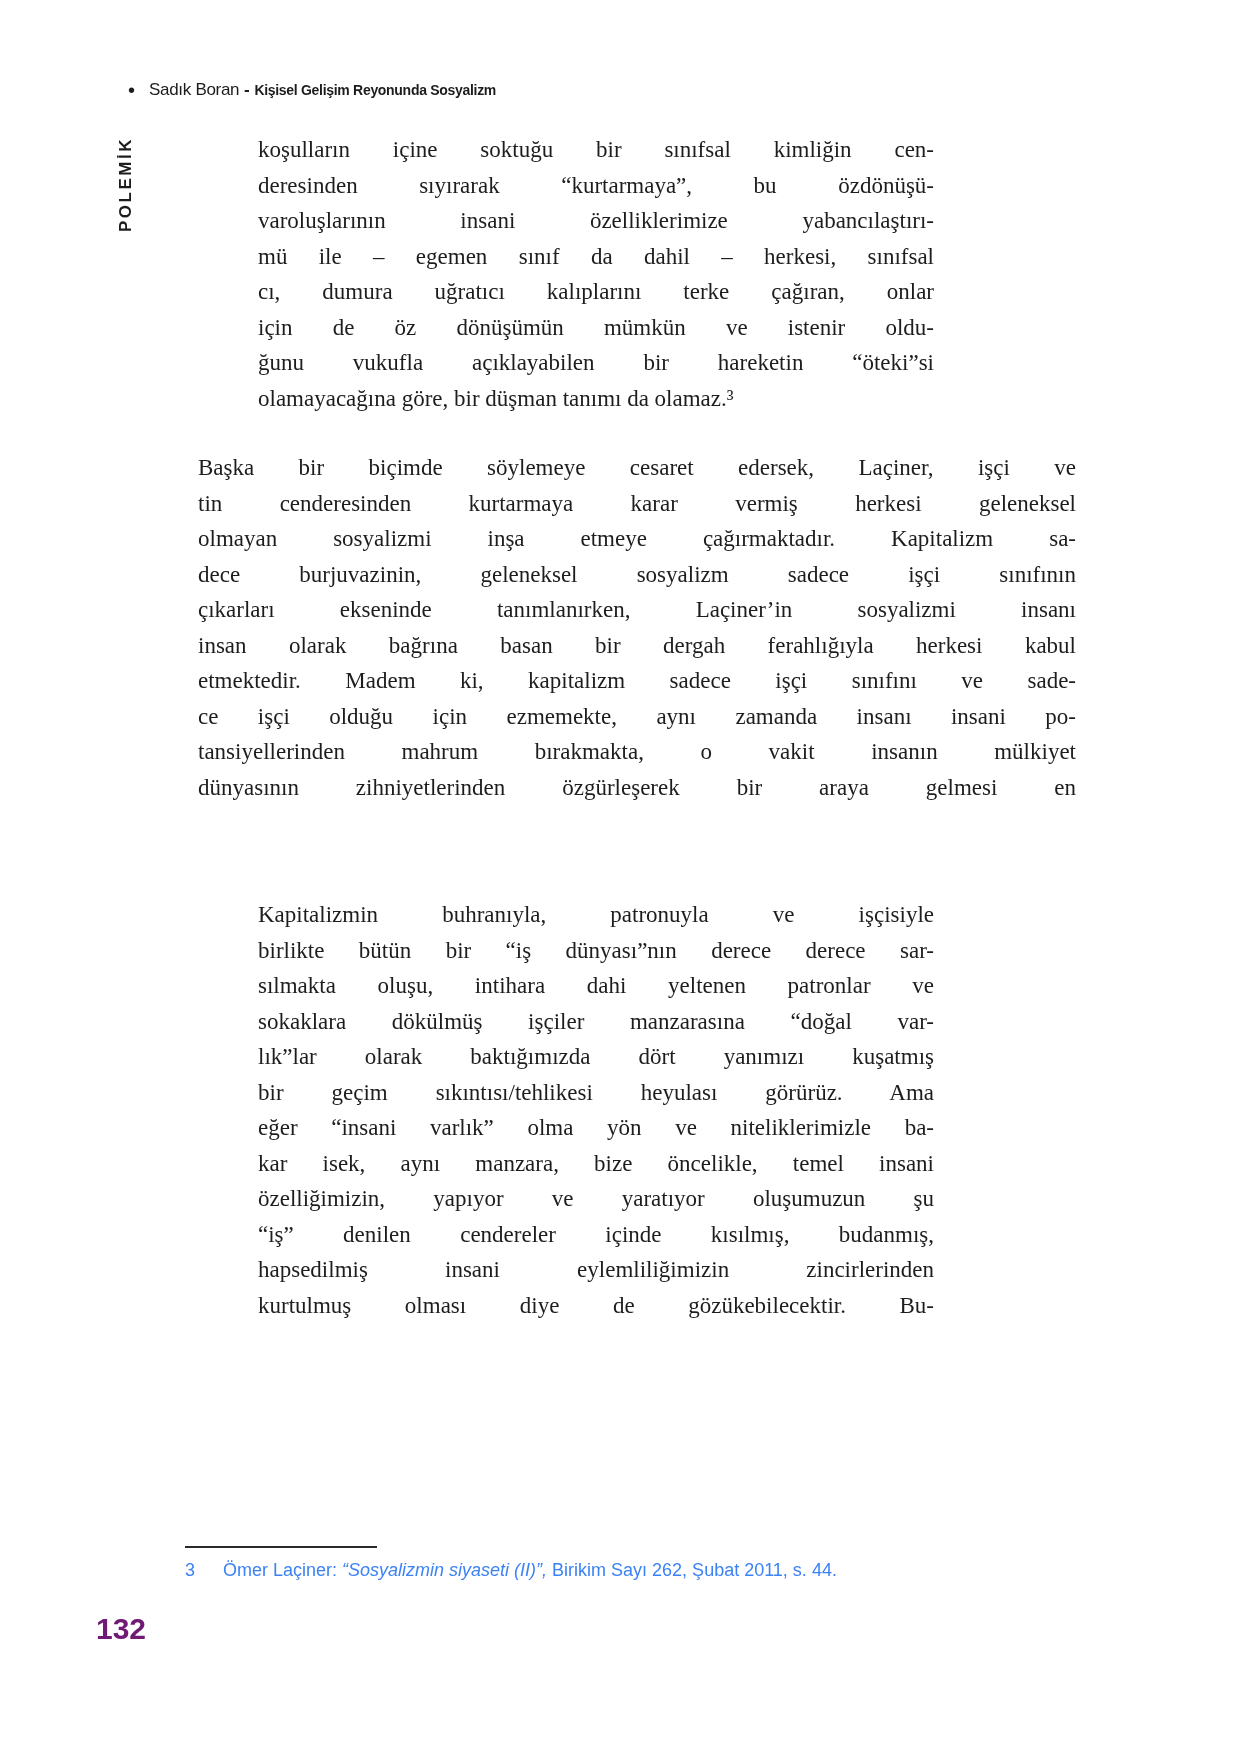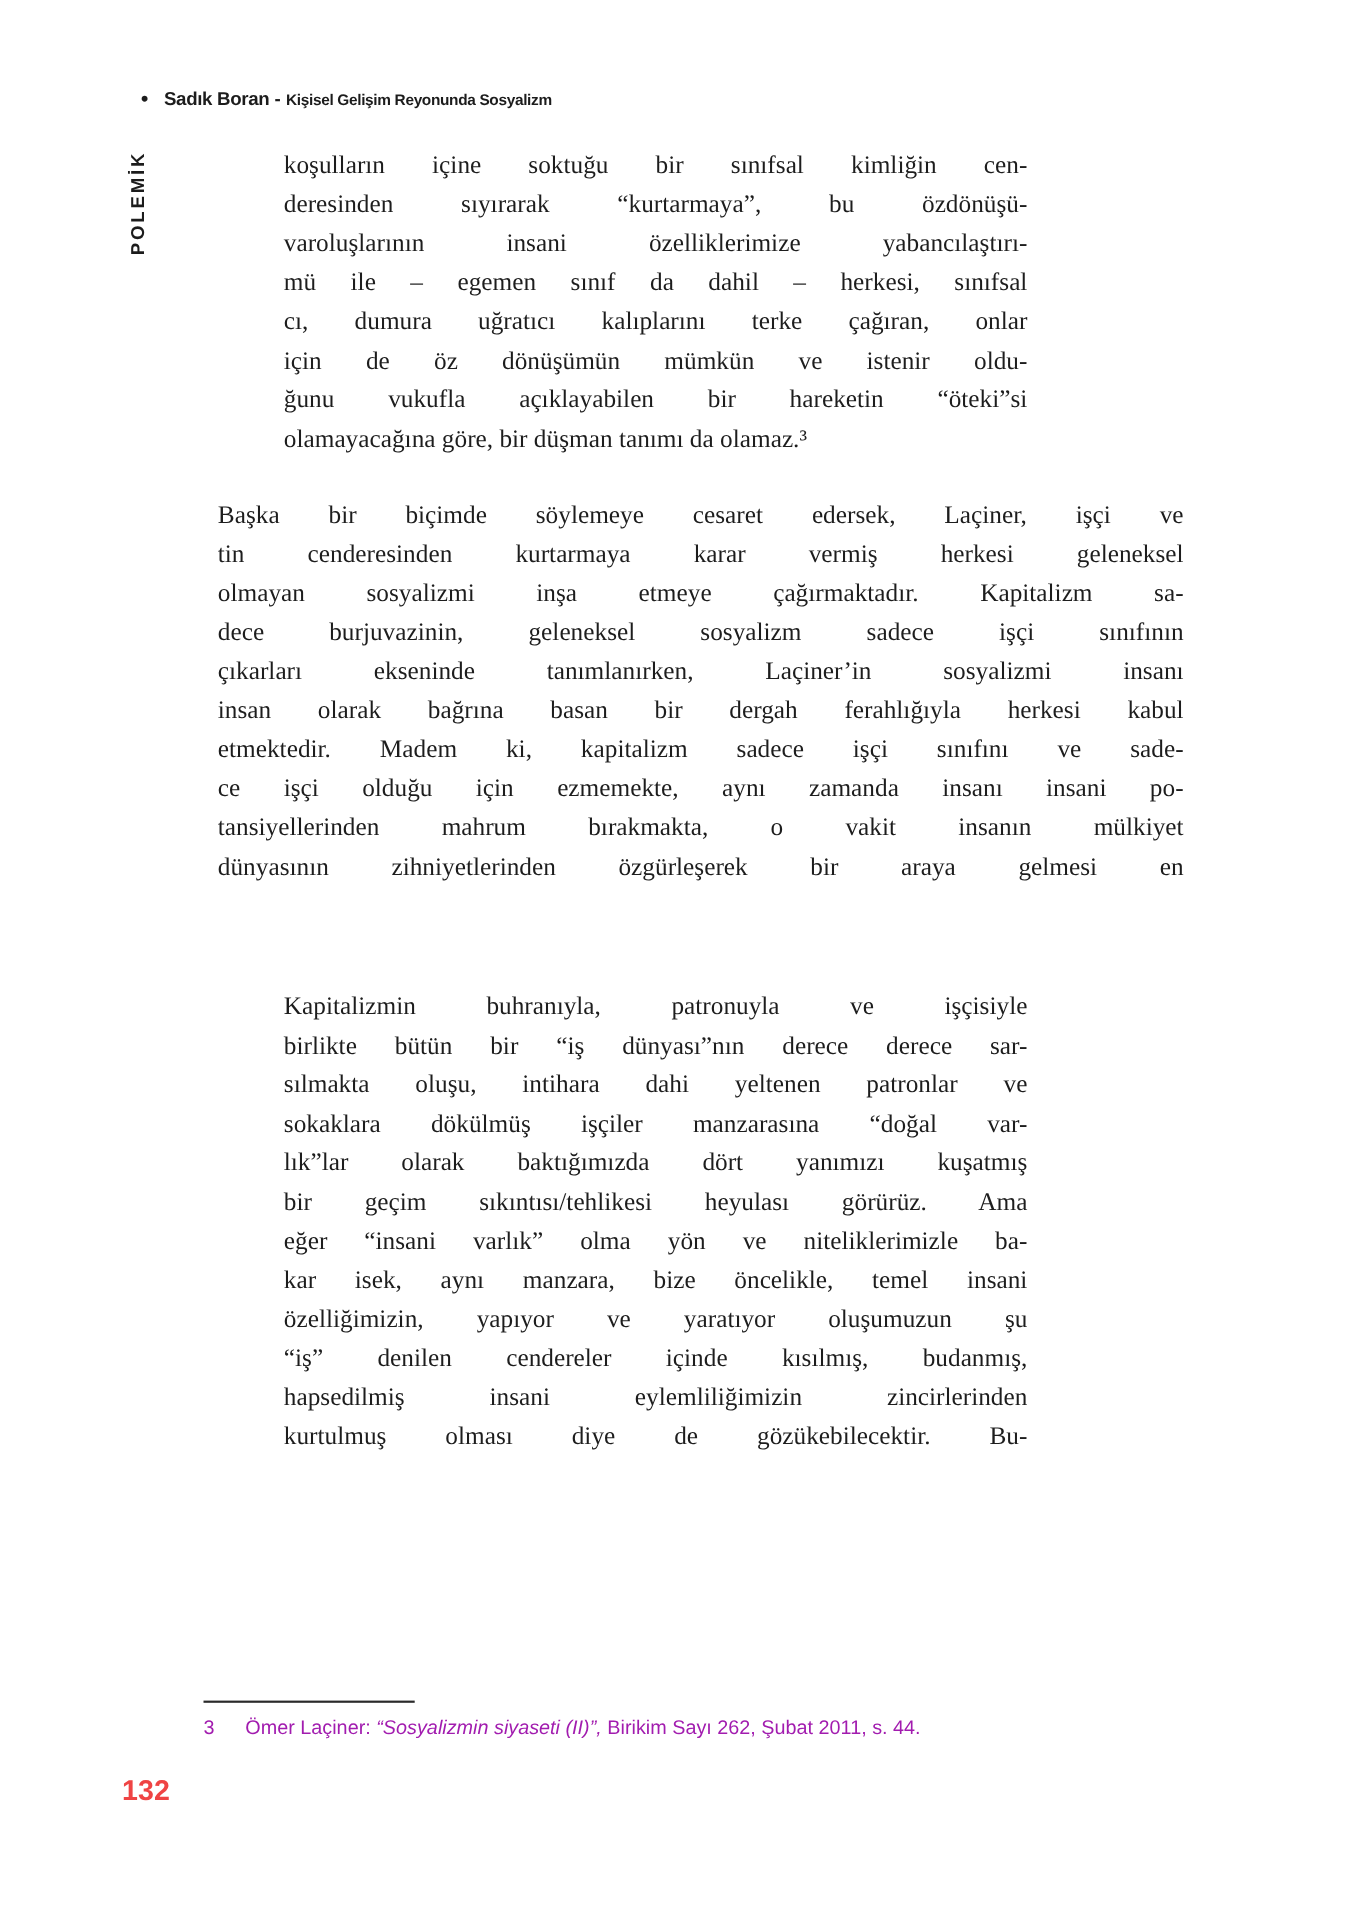--- a/index.html
+++ b/index.html
@@ -26,21 +26,21 @@
     align-items: center;
     font-family: "Liberation Sans", sans-serif;
     white-space: nowrap;
   }
   .running-header .bullet {
     font-size: 20px;
     line-height: 1;
     margin-right: 14px;
   }
   .running-header .author {
-    font-weight: 700;
+    font-weight: 400;
     font-size: 17px;
     letter-spacing: -0.3px;
   }
   .running-header .sep {
     font-weight: 700;
     font-size: 17px;
     white-space: pre;
   }
   .running-header .title {
     font-weight: 800;
@@ -107,40 +107,40 @@
     background: #2a2a2a;
   }
   .footnote {
     position: absolute;
     left: 185px;
     top: 1558px;
     width: 890px;
     font-family: "Liberation Sans", sans-serif;
     font-size: 18px;
     line-height: 24px;
-    color: #a21caf;
+    color: #3b82f6;
     white-space: nowrap;
   }
   .footnote .fn-number {
     display: inline-block;
     width: 38px;
   }
   .footnote .fn-italic {
     font-style: italic;
   }
 
   
   .page-number {
     position: absolute;
-    left: 111px;
+    left: 96px;
     top: 1612px;
     font-family: "Liberation Sans", sans-serif;
     font-weight: 800;
-    font-size: 26px;
-    color: #ef4444;
+    font-size: 30px;
+    color: #701a75;
   }
 </style>
 </head>
 <body>
 
 <div class="page">
 
   <div class="running-header">
     <span class="bullet">•</span>
     <span class="author">Sadık Boran</span>

